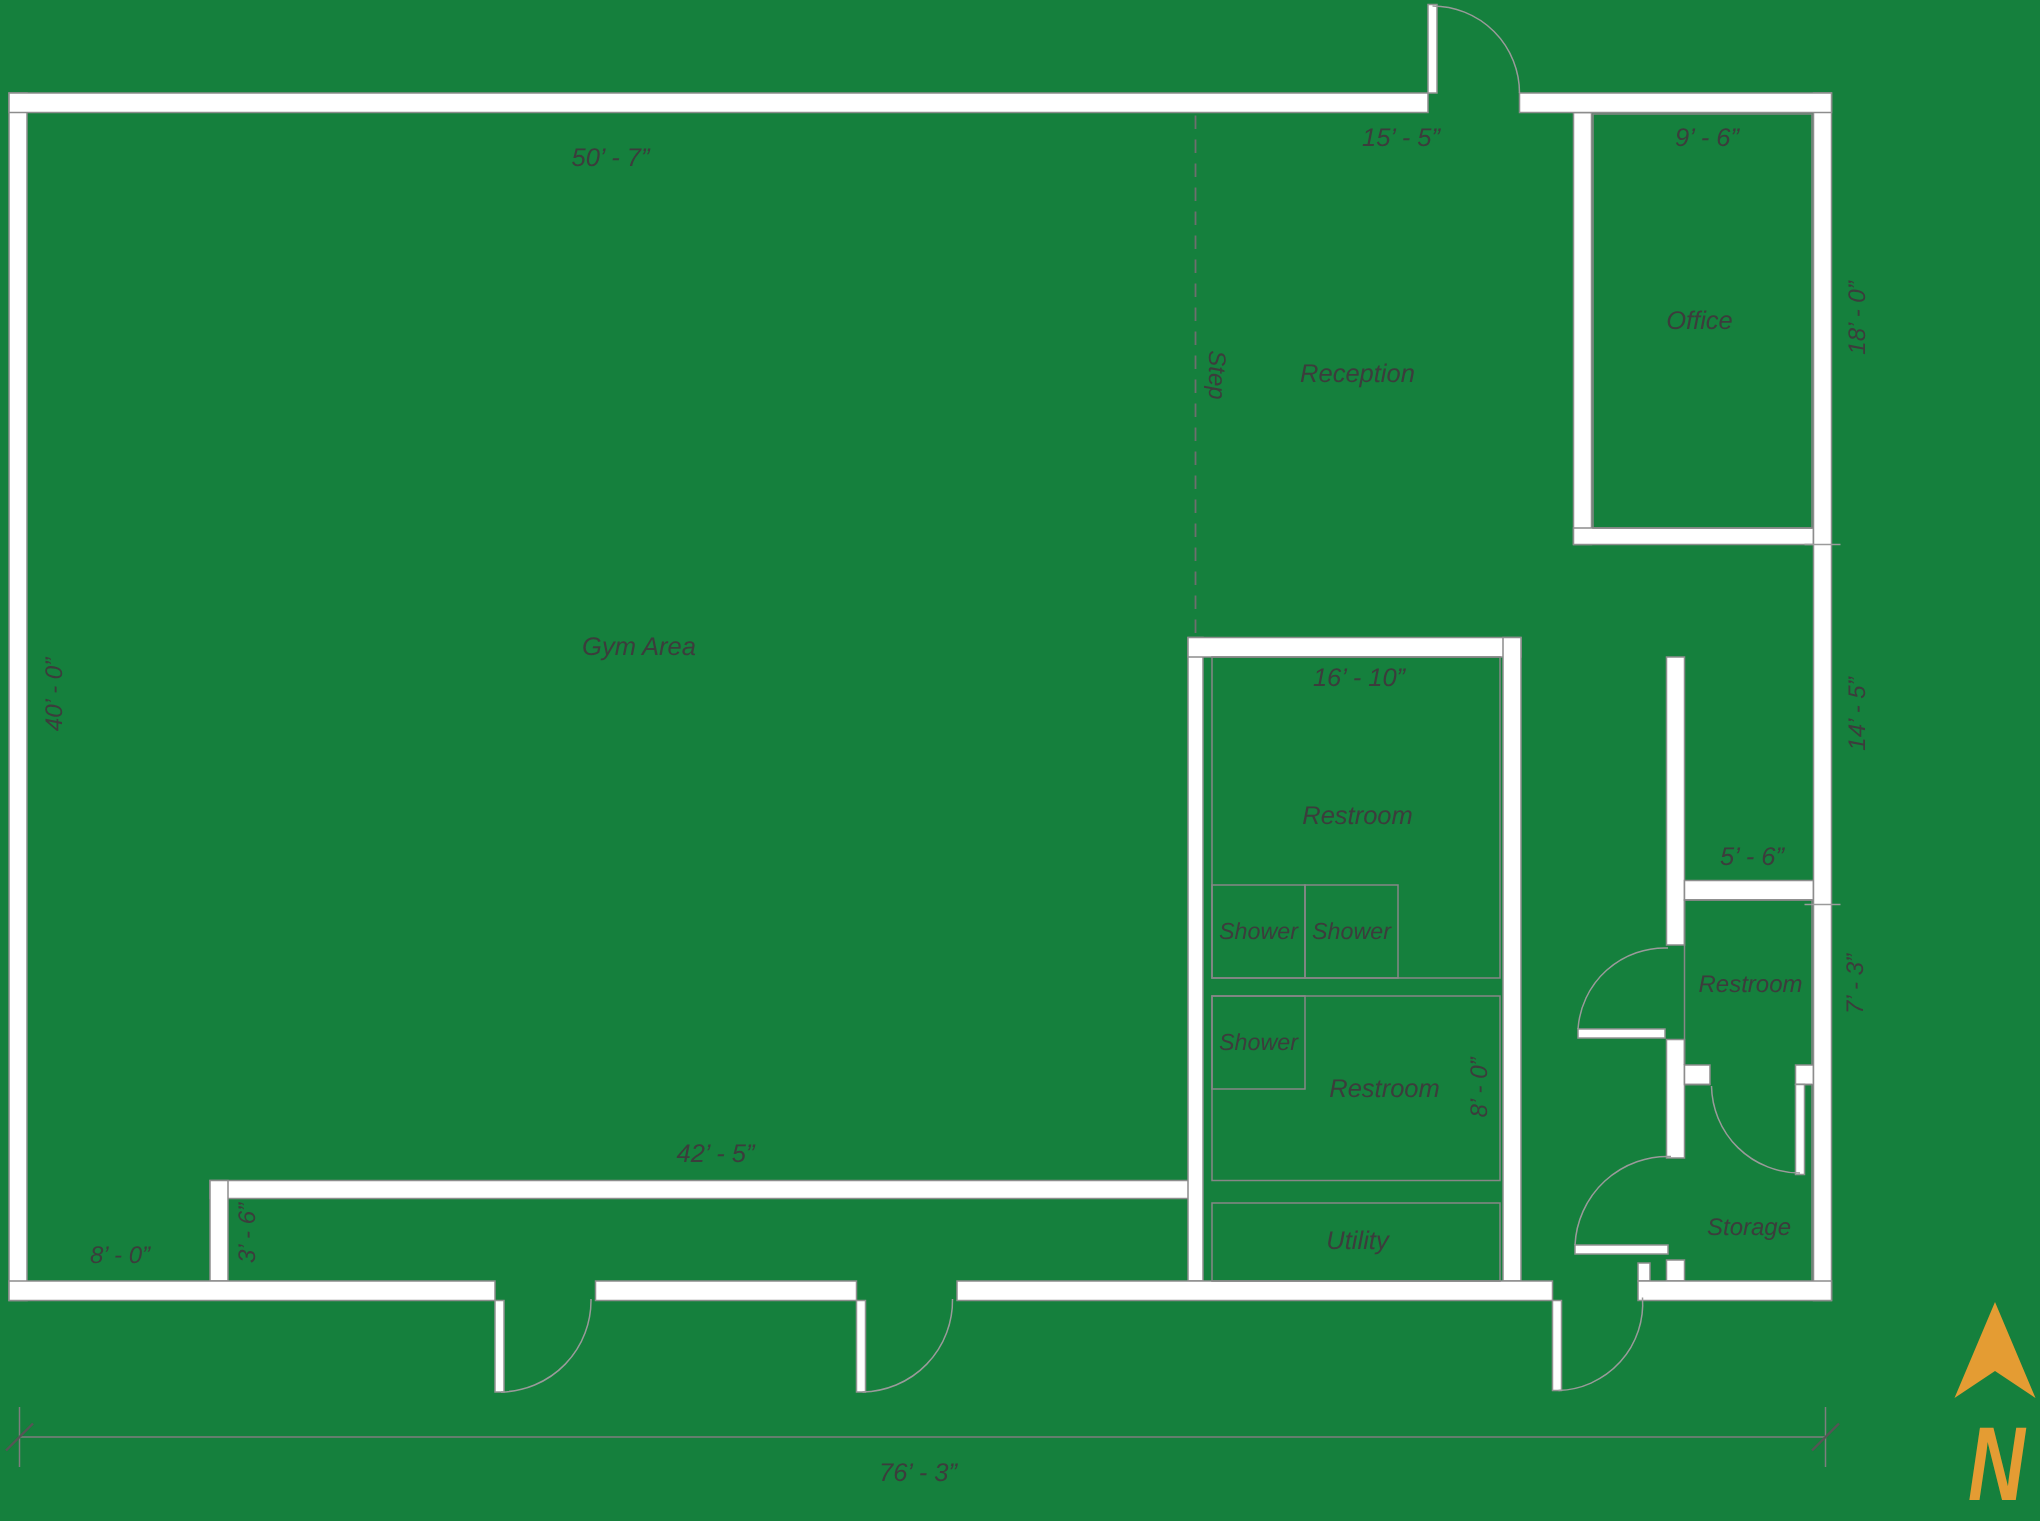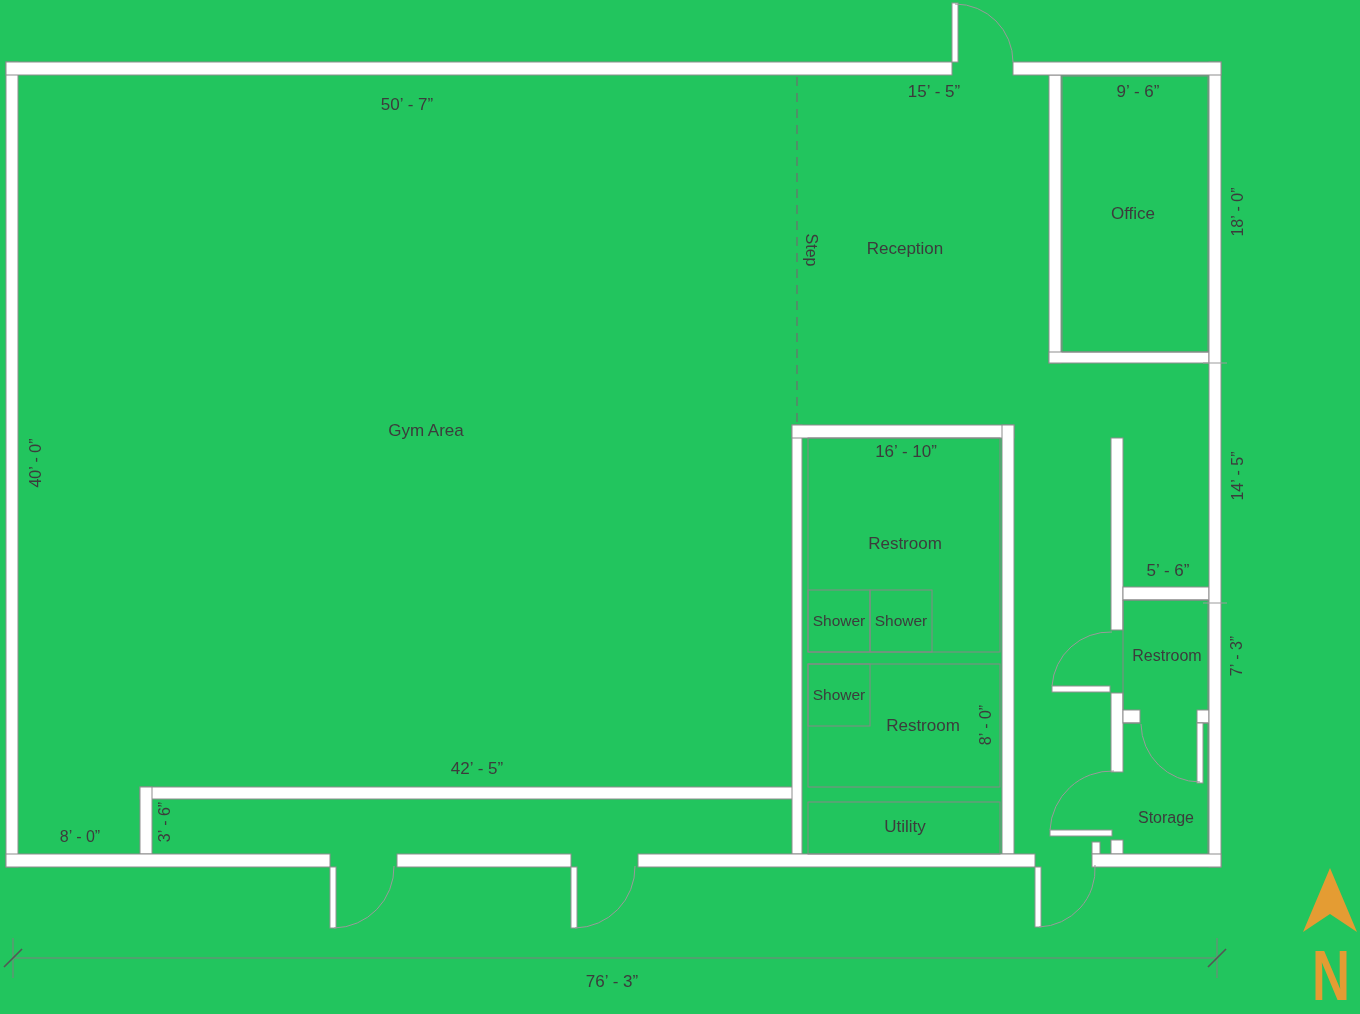--- a/index.html
+++ b/index.html
@@ -1,16 +1,16 @@
 <!DOCTYPE html>
 <html><head>
 <meta charset="utf-8">
 <style>
   html,body{margin:0;padding:0;background:#ffffff;}
-  #stage{position:relative;width:1360px;height:1014px;background:#22c55e;overflow:hidden;}
+  #stage{position:relative;width:1360px;height:1014px;background:#15803d;overflow:hidden;font-style:italic;}
   svg{position:absolute;left:0;top:0;}
   .wall{fill:#ffffff;stroke:#8d8d8d;stroke-width:1;}
   .room{fill:none;stroke:#878787;stroke-width:1;}
   .leaf{fill:#ffffff;stroke:#929292;stroke-width:1;}
   .arc{fill:none;stroke:#9a9a9a;stroke-width:1;}
   .stepline{stroke:#6e6e6e;stroke-width:1.2;stroke-dasharray:9 7;}
   .dimline{stroke:#7e7e7e;stroke-width:1;}
   .dimslash{stroke:#555555;stroke-width:1.6;}
   .tick{stroke:#9b9b9b;stroke-width:1;}
   .lbl{font-family:"Liberation Sans","DejaVu Sans",sans-serif;fill:#3c3c3c;font-size:17px;}

